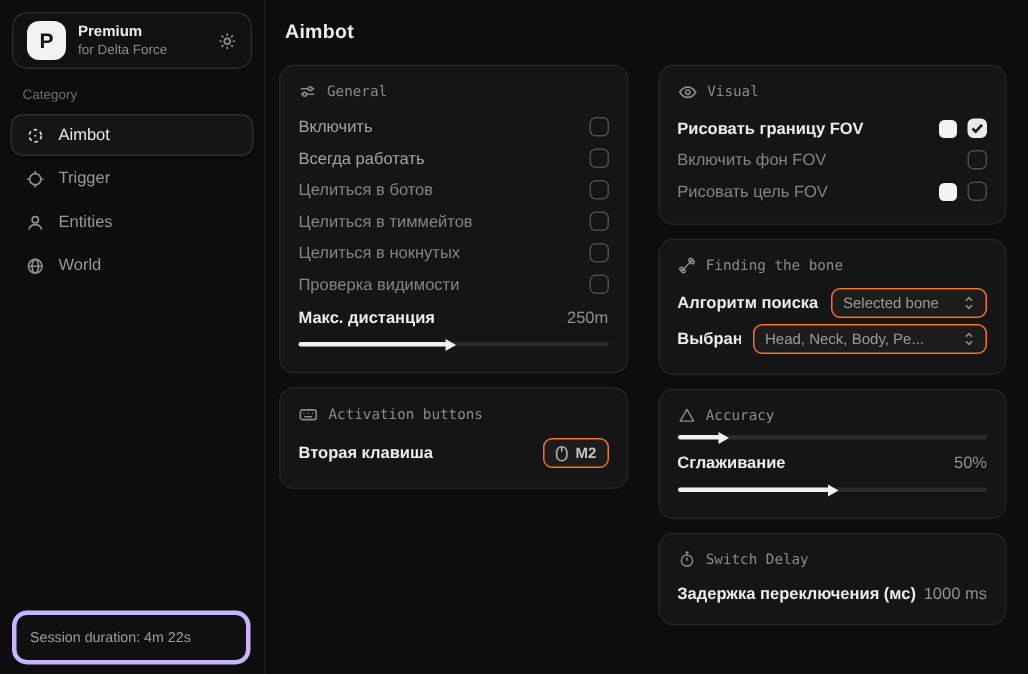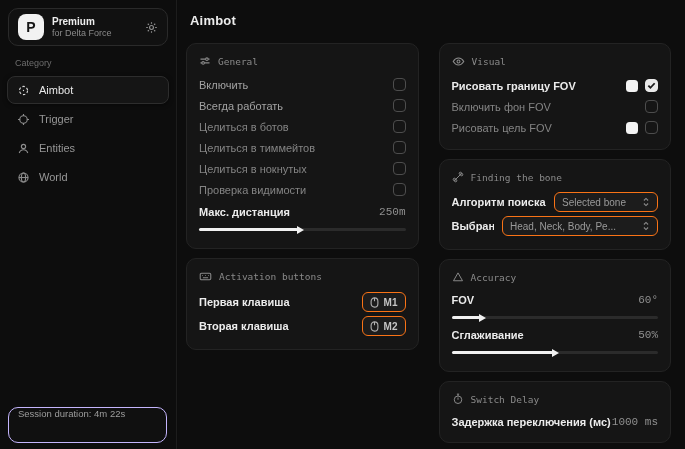--- a/index.html
+++ b/index.html
@@ -37,22 +37,22 @@
     font-size:11px; color:#979797; margin-bottom:1px; cursor:default;
   }
   .nav-item .nico { display:flex; color:#8d8d8d; }
   .nav-item.active {
     background:#151515; border-color:#2d2d2d; color:#e9e9e9;
     box-shadow:0 1px 4px rgba(0,0,0,.5);
   }
   .nav-item.active .nico { color:#d8d8d8; }
   .session-box {
     position:absolute; left:8px; right:9px; bottom:6px; height:36px;
-    border:1px solid #c4b5fd; border-radius:10px; background:#101010;
-    display:flex; padding:0 9px;
+    border:3px solid #c4b5fd; border-radius:10px; background:#101010;
+    display:flex; align-items:center; padding:0 9px;
     font-size:9.5px; color:#9d9d9d;
   }
   
   .main { position:absolute; left:178px; top:0; right:0; bottom:0; background:#0d0d0d; }
   .page-title {
     padding:13px 0 0 12px; font-size:13px; font-weight:bold; color:#ededed;
     letter-spacing:.2px;
   }
   .columns {
     position:absolute; top:43px; left:8px; right:14px; bottom:0;
@@ -69,21 +69,21 @@
     margin-bottom:7px; padding-top:2px;
   }
   .card-head .cico { display:flex; color:#8a8a8a; }
   .row {
     display:flex; align-items:center; justify-content:space-between;
     min-height:21px; gap:8px;
   }
   .row-label { font-size:11px; color:#a3a3a3; white-space:nowrap; overflow:hidden; }
   .row-label.dim { color:#848484; }
   .row-label.strong { color:#ececec; font-weight:bold; }
-  .row-value { font-size:11px; color:#8f8f8f; white-space:nowrap; flex-shrink:0;font-family:Liberation Mono, monospace; }
+  .row-value { font-size:11px; color:#8f8f8f; white-space:nowrap; flex-shrink:0; }
   .controls { display:flex; align-items:center; gap:7px; flex-shrink:0; }
   
   .checkbox {
     width:13px; height:13px; border:1.5px solid #4d4d4d; border-radius:4px;
     display:flex; align-items:center; justify-content:center; flex-shrink:0;
     background:transparent;
   }
   .checkbox svg { display:none; }
   .checkbox.checked { background:#e9e9e9; border-color:#e9e9e9; }
   .checkbox.checked svg { display:block; }
@@ -235,32 +235,20 @@
         <div class="card-head">
           <span class="cico">
             <svg width="13" height="13" viewBox="0 0 16 16" fill="none" stroke="currentColor" stroke-width="1.3">
               <rect x="1.5" y="4" width="13" height="8" rx="1.6"></rect>
               <path d="M4 6.8h.8M7.6 6.8h.8M11.2 6.8h.8M4.8 9.6h6.4"></path>
             </svg>
           </span>
           <span>Activation buttons</span>
         </div>
         <div class="row" style="min-height:24px">
-          <span class="row-label strong">Первая клавиша</span>
-          <span class="key-btn">
-            <span class="kico">
-              <svg width="9" height="11" viewBox="0 0 10 13" fill="none" stroke="currentColor" stroke-width="1.3">
-                <rect x="1" y="1" width="8" height="11" rx="4"></rect>
-                <path d="M5 1v4"></path>
-              </svg>
-            </span>
-            <span>M1</span>
-          </span>
-        </div>
-        <div class="row" style="min-height:24px">
           <span class="row-label strong">Вторая клавиша</span>
           <span class="key-btn">
             <span class="kico">
               <svg width="9" height="11" viewBox="0 0 10 13" fill="none" stroke="currentColor" stroke-width="1.3">
                 <rect x="1" y="1" width="8" height="11" rx="4"></rect>
                 <path d="M5 1v4"></path>
               </svg>
             </span>
             <span>M2</span>
           </span>
@@ -345,24 +333,20 @@
 
       <div class="card">
         <div class="card-head">
           <span class="cico">
             <svg width="12" height="12" viewBox="0 0 16 16" fill="none" stroke="currentColor" stroke-width="1.3">
               <path d="M8 2.5L14 13H2z" stroke-linejoin="round"></path>
             </svg>
           </span>
           <span>Accuracy</span>
         </div>
-        <div class="slider-label-row">
-          <span class="row-label strong">FOV</span>
-          <span class="row-value">60°</span>
-        </div>
         <div class="slider-track">
           <div class="slider-fill" style="width: 14%;"></div>
         </div>
         <div class="slider-label-row">
           <span class="row-label strong">Сглаживание</span>
           <span class="row-value">50%</span>
         </div>
         <div class="slider-track">
           <div class="slider-fill" style="width: 49%;"></div>
         </div>

